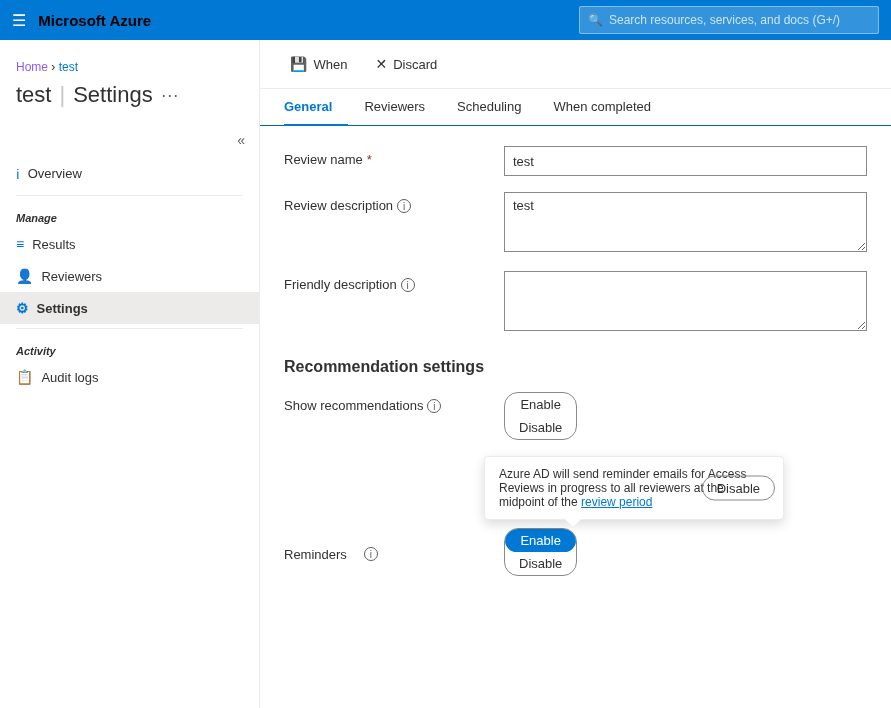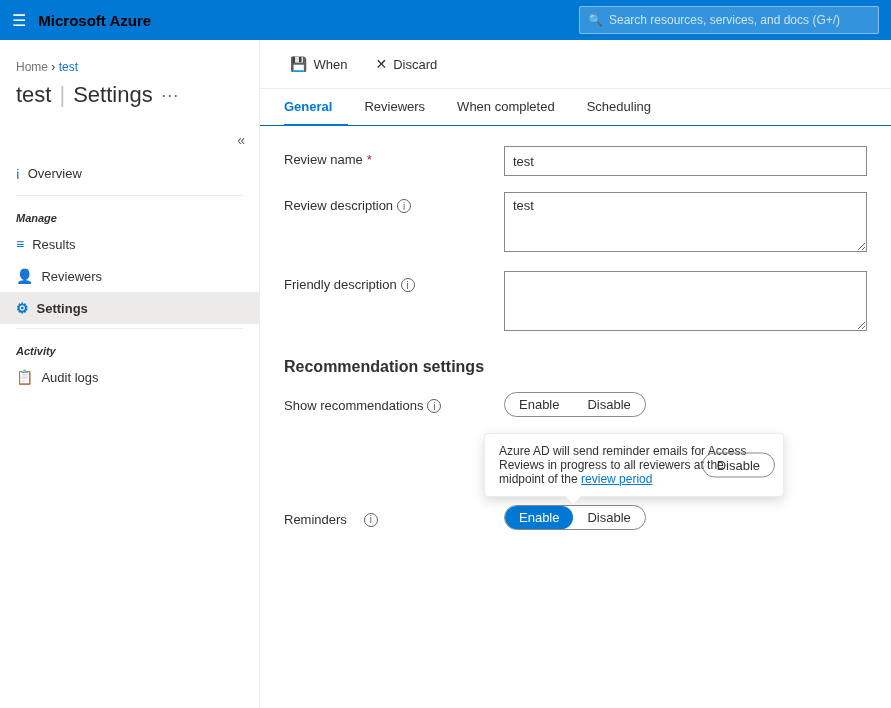--- a/index.html
+++ b/index.html
@@ -237,20 +237,21 @@
       margin: 24px 0 16px;
     }
 
     
     .toggle-group {
       display: flex;
       border: 1px solid #8a8886;
       border-radius: 14px;
       overflow: hidden;
       width: fit-content;
+      flex-direction: column;
     }
     .toggle-btn {
       padding: 4px 14px;
       font-size: 13px;
       cursor: pointer;
       background: none;
       border: none;
       color: #323130;
     }
     .toggle-btn.active {
@@ -320,21 +321,21 @@
     <span class="search-icon-top">🔍</span>
     <span style="color:rgba(255,255,255,0.75);font-size:12px;">Search resources, services, and docs (G+/)</span>
   </div>
 </div>
 
 <div class="main-container">
 
   <div class="sidebar">
 
     <div class="breadcrumb">
-      <a href="#" style="color:#737373;text-decoration:none;">Home</a>
+      <a href="#" style="color:#8b5cf6;text-decoration:none;">Home</a>
       <span>›</span>
       <span style="color:#0078d4;">test</span>
     </div>
 
     <div class="page-title">
       <span>test</span>
       <span class="divider">|</span>
       <span class="settings-label">Settings</span>
       <span class="more-icon">···</span>
     </div>
@@ -391,24 +392,24 @@
     </div>
 
     <div class="tabs">
       <div class="tab active">
         <span>General</span>
       </div>
       <div class="tab">
         <span>Reviewers</span>
       </div>
       <div class="tab">
+        <span>Scheduling</span>
+      </div>
+      <div class="tab">
         <span>When completed</span>
-      </div>
-      <div class="tab">
-        <span>Scheduling</span>
       </div>
     </div>
 
     <div class="form-area">
 
       <div class="form-row">
         <div class="form-label">
           <span>Review name</span>
           <span class="required">*</span>
         </div>

